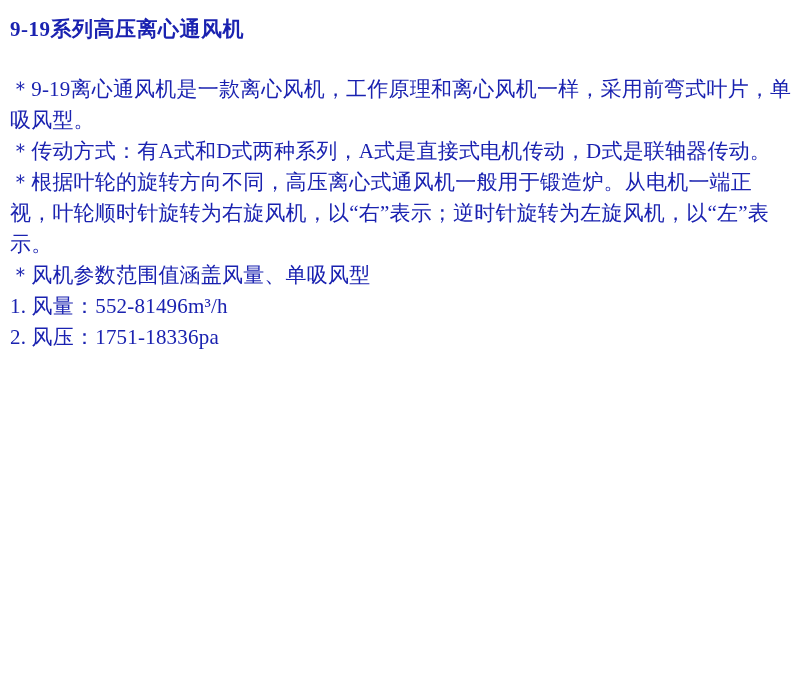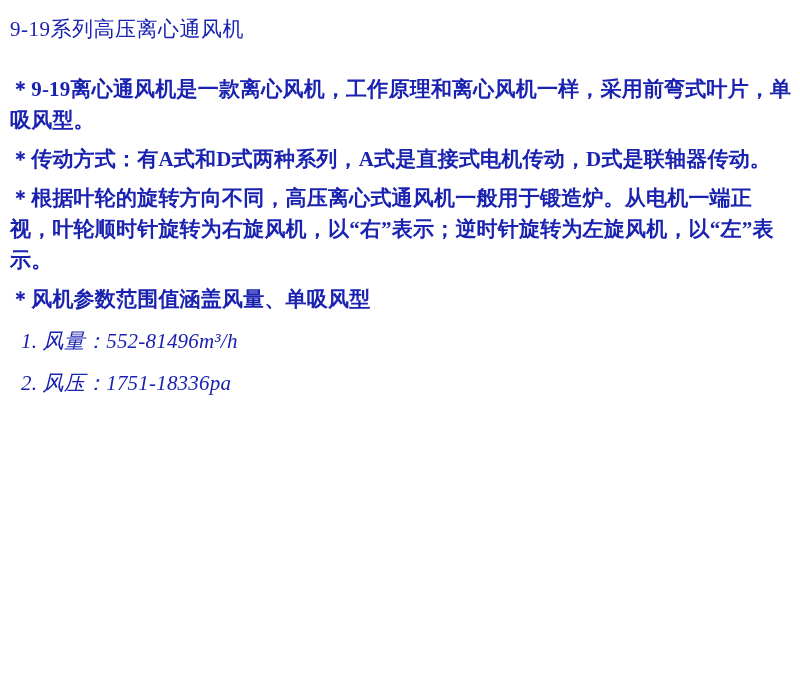--- a/index.html
+++ b/index.html
@@ -18,45 +18,43 @@
     position: relative;
     width: 800px;
     height: 689px;
     box-sizing: border-box;
     padding: 14px 6px 0 10px;
   }
   .doc-title {
     font-size: 21px;
     line-height: 30px;
     letter-spacing: 0.5px;
-    font-weight: 400;
+    font-weight: 700;
     color: #1a22b0;
     margin: 0 0 30px 0;
     white-space: nowrap;
   }
   .body-block {
     font-size: 21px;
     line-height: 31px;
     letter-spacing: 0.2px;
     color: #1a22b0;
   }
   .para {
     margin: 0;
     padding: 0;
     text-indent: 0;
     word-break: break-all;
-    font-weight: bold;
   }
   .para + .para {
-    margin-top: 8px;
+    margin-top: 0;
   }
   .list-item {
-    margin: 11px;
+    margin: 0;
     padding: 0;
-    font-style: italic;
   }
 </style>
 </head>
 <body>
 
 <div class="page">
 
   <h1 class="doc-title">9-19系列高压离心通风机</h1>
 
   <div class="body-block">

